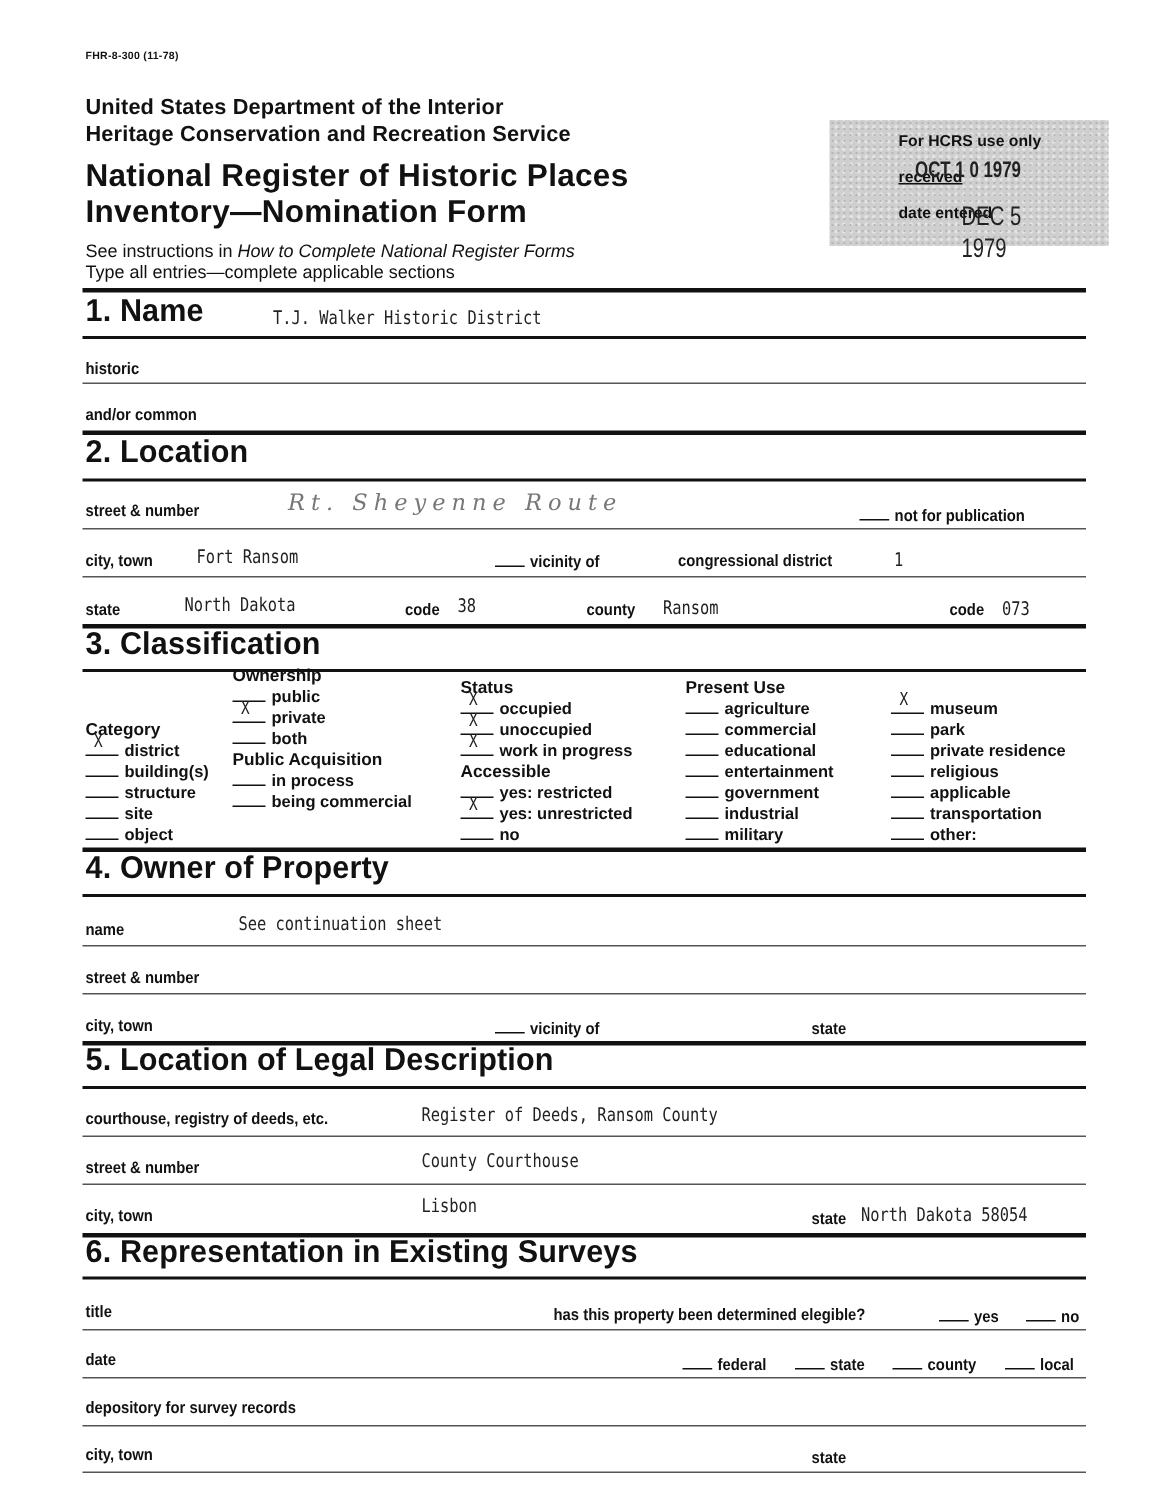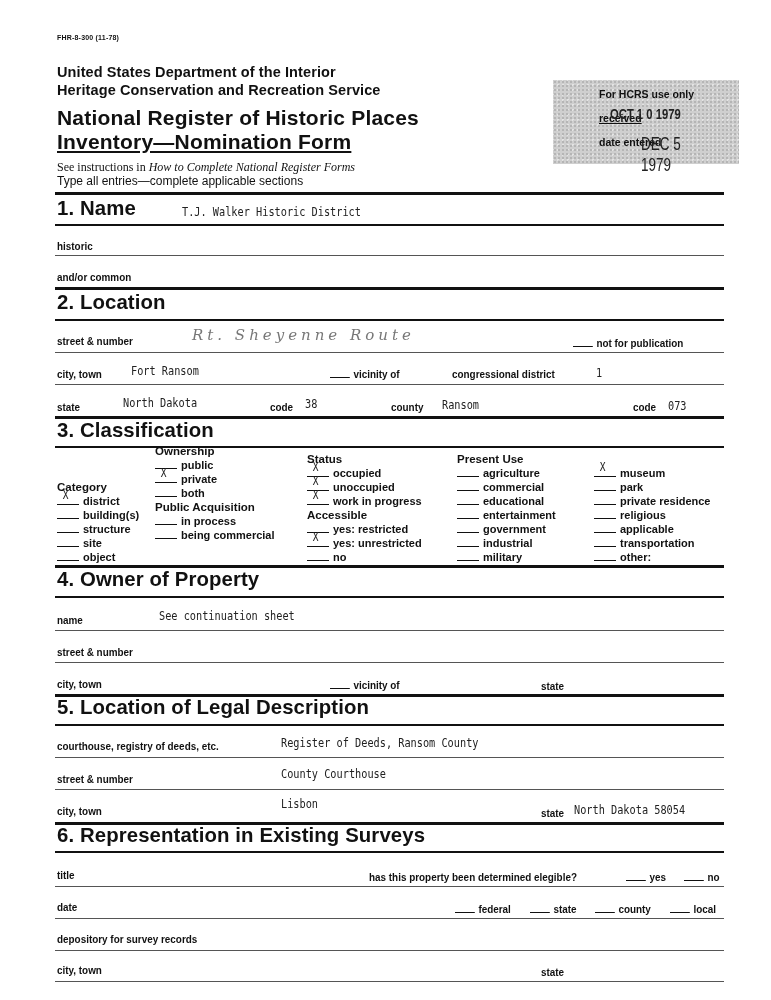--- a/index.html
+++ b/index.html
@@ -28,22 +28,22 @@
   .cls .h { font-size:11.5px; font-weight:bold; }
   .checkrow { display:block; }
 </style>
 </head>
 <body>
 
 <div class="abs formno">FHR-8-300  (11-78)</div>
 <div class="abs agency" style="top:64px;">United States Department of the Interior</div>
 <div class="abs agency" style="top:82px;">Heritage Conservation and Recreation Service</div>
 <div class="abs bigtitle" style="top:106px;">National Register of Historic Places</div>
-<div class="abs bigtitle" style="top:130px;text-decoration:underline;">Inventory—Nomination Form</div>
-<div class="abs instr" style="top:160px;font-family:Liberation Serif, serif;"><span>See instructions in </span><i>How to Complete National Register Forms</i></div>
+<div class="abs bigtitle" style="top:130px;">Inventory—Nomination Form</div>
+<div class="abs instr" style="top:160px;"><span>See instructions in </span><i>How to Complete National Register Forms</i></div>
 <div class="abs instr" style="top:174px;">Type all entries—complete applicable sections</div>
 
 <div class="abs stamp">
   <span class="lbl" style="top:8px;">For HCRS use only</span>
   <span class="lbl" style="top:32px;text-decoration:underline;">received</span>
   <span class="val" style="left:57px; top:25px; font-weight:bold;">OCT 1 0 1979</span>
   <span class="lbl" style="top:56px;">date entered</span>
   <span class="val" style="left:88px; top:54px; font-size:18px;">DEC    5 1979</span>
 </div>
 

